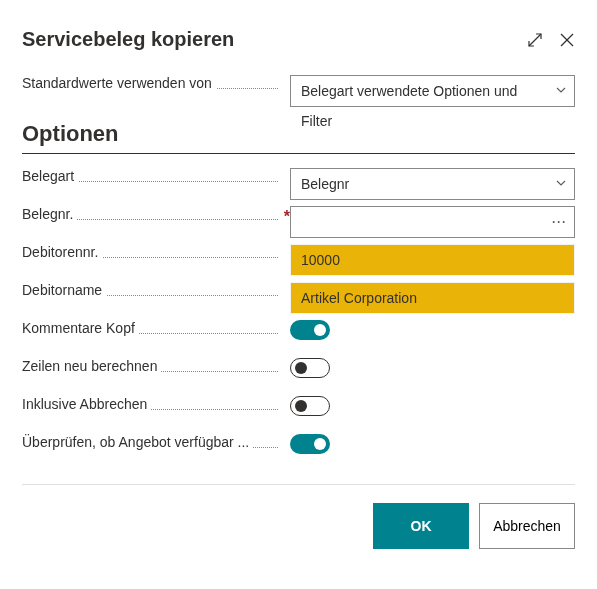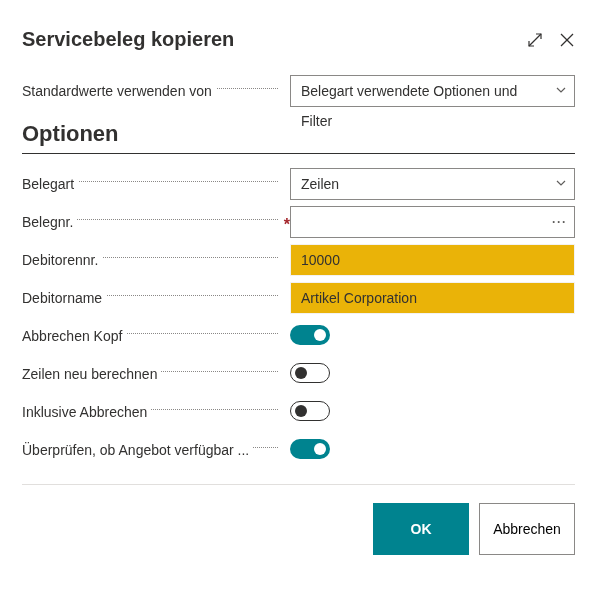--- a/index.html
+++ b/index.html
@@ -11,21 +11,21 @@
     background: #fff;
     width: 597px;
   }
   .dialog { padding: 28px 22px 22px 22px; }
   .header { display: flex; align-items: center; margin-bottom: 24px; }
   .title { font-size: 20px; font-weight: 600; flex: 1; }
   .header-icons { display: flex; gap: 16px; align-items: center; }
   .header-icon { width: 16px; height: 16px; cursor: pointer; color: #323130; }
   .header-icon svg { display: block; }
 
-  .row { display: flex; align-items: center; min-height: 32px; margin-bottom: 6px; }
+  .row { display: flex; min-height: 32px; margin-bottom: 6px; }
   .label-cell {
     width: 268px;
     position: relative;
     white-space: nowrap;
     overflow: hidden;
     color: #323130;
     font-size: 14px;
     padding-right: 12px;
   }
   .label-text { background: #fff; position: relative; z-index: 1; padding-right: 4px; }
@@ -90,21 +90,21 @@
     position: absolute; top: 50%;
     width: 12px; height: 12px; border-radius: 50%;
     transform: translateY(-50%);
   }
   .toggle.on .knob { right: 4px; background: #fff; }
   .toggle.off .knob { left: 4px; background: #323130; }
 
   .footer-hr { border: 0; border-top: 1px solid #e1dfdd; margin: 18px 0 18px 0; }
   .footer { display: flex; justify-content: flex-end; gap: 10px; }
   .btn {
-    min-width: 96px; height: 52px;
+    min-width: 96px; height: 46px;
     font-size: 14px; font-family: inherit;
     border: 1px solid #8a8886; background: #fff;
     cursor: pointer;
   }
   .btn.primary { background: #00838f; border-color: #00838f; color: #fff; font-weight: 600; }
 </style>
 </head>
 <body>
 
 <div class="dialog">
@@ -149,21 +149,21 @@
   <div class="section-title">Optionen</div>
   <hr class="section-hr">
 
   <div class="row">
     <div class="label-cell">
       <span class="label-text">Belegart</span>
       <span class="dots"></span>
     </div>
     <div class="control-cell">
       <div class="input-wrap">
-        <div class="select">Zeilen</div>
+        <div class="select">Belegnr</div>
         <span class="caret">
           <svg viewBox="0 0 12 12" width="12" height="12" stroke="currentColor" stroke-width="1.2" fill="none">
               <path d="M2 4 L6 8 L10 4"></path>
             </svg>
         </span>
       </div>
     </div>
   </div>
 
   <div class="row">
@@ -195,21 +195,21 @@
       <span class="label-text">Debitorname</span>
       <span class="dots"></span>
     </div>
     <div class="control-cell">
       <div class="readonly">Artikel Corporation</div>
     </div>
   </div>
 
   <div class="row">
     <div class="label-cell">
-      <span class="label-text">Abbrechen Kopf</span>
+      <span class="label-text">Kommentare Kopf</span>
       <span class="dots"></span>
     </div>
     <div class="control-cell">
       <span class="toggle on"><span class="knob"></span></span>
     </div>
   </div>
 
   <div class="row">
     <div class="label-cell">
       <span class="label-text">Zeilen neu berechnen</span>

